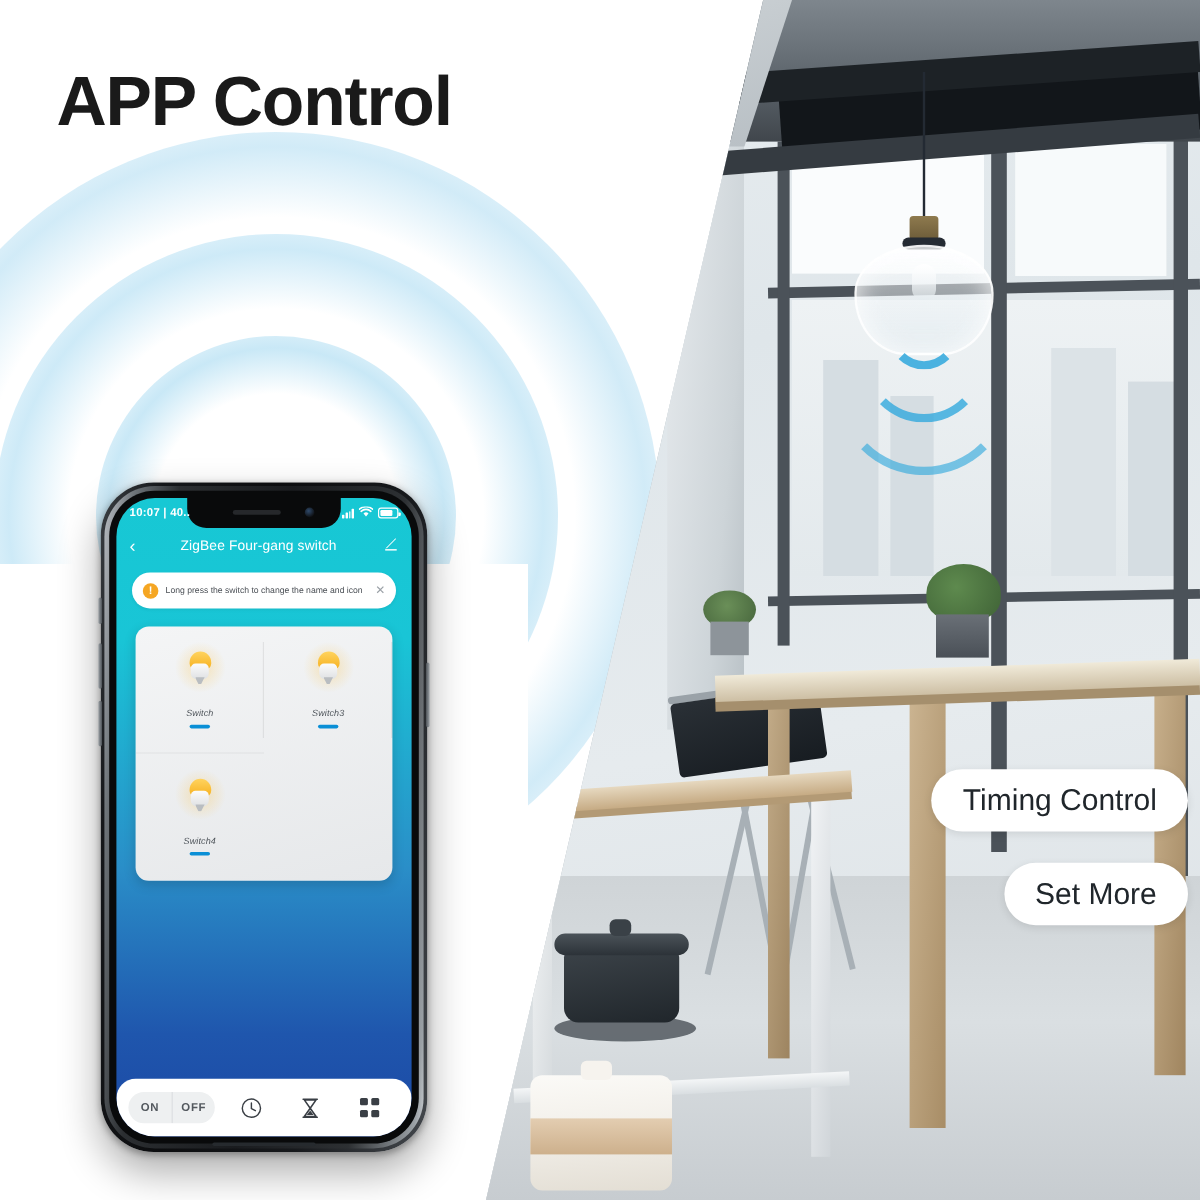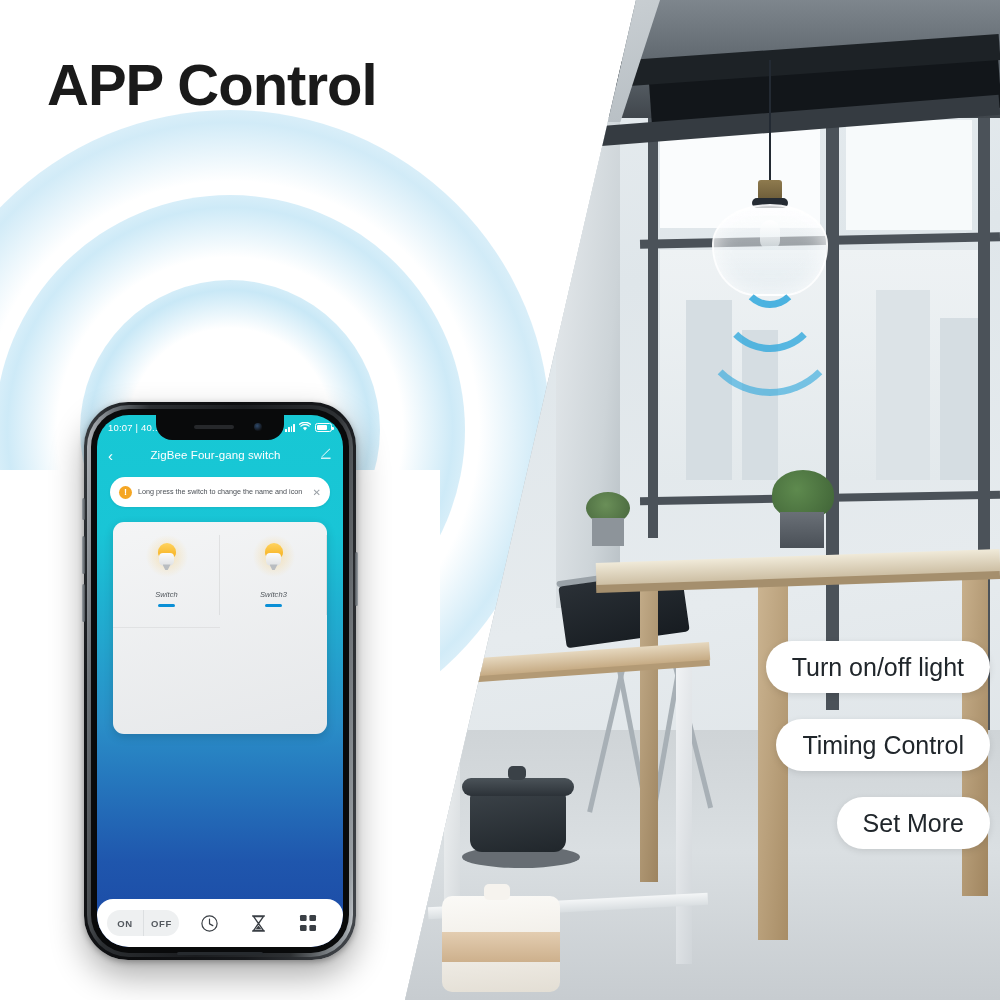--- a/index.html
+++ b/index.html
@@ -98,21 +98,21 @@
     background:radial-gradient(circle at 40% 35%,#2f4a6b,#101318 70%);
   }
 
   
   #statusbar{
     position:absolute; top:0; left:0; right:0; height:25px;
     display:flex; align-items:center; justify-content:space-between;
     padding:0 11px; z-index:6; color:#ffffff;
     font-size:9.5px; letter-spacing:.2px;
   }
-  #status-time{ font-weight:400; }
+  #status-time{ font-weight:700; }
   #status-icons{ display:flex; align-items:center; gap:4px; }
   .bars{ display:flex; align-items:flex-end; gap:1px; height:8px; }
   .bars i{ display:block; width:1.7px; background:#fff; border-radius:.5px; }
   .bars i:nth-child(1){height:3px;} .bars i:nth-child(2){height:4.5px;}
   .bars i:nth-child(3){height:6px;} .bars i:nth-child(4){height:8px;}
   #batt{
     width:17px; height:9px; border:1.2px solid #fff; border-radius:2.5px;
     position:relative; display:flex; align-items:center; padding:1px;
   }
   #batt::after{ content:""; position:absolute; right:-3px; top:2.5px;
@@ -606,20 +606,30 @@
         <div class="bulb">
           <div class="bulb-glow"></div>
             <div class="bulb-top"></div>
           <div class="bulb-body"></div>
             <div class="bulb-base"></div>
         </div>
         <div class="sw-label">Switch3</div>
         <div class="sw-bar"></div>
       </div>
 
+      <div class="switch-tile">
+        <div class="bulb">
+          <div class="bulb-glow"></div>
+            <div class="bulb-top"></div>
+          <div class="bulb-body"></div>
+            <div class="bulb-base"></div>
+        </div>
+        <div class="sw-label">Switch4</div>
+        <div class="sw-bar"></div>
+      </div>
 
     </div>
 
     <div id="toolbar">
       <div id="onoff">
         <div class="onoff-seg" id="onoff-on">ON</div>
         <div class="onoff-seg" id="onoff-off">OFF</div>
       </div>
       <div class="tb-icon">
         <svg width="19" height="19" viewBox="0 0 19 19">
@@ -642,16 +652,15 @@
           <rect x="10.4" y="11" width="6.6" height="6" rx="1.3" fill="#3a3f45"></rect>
         </svg>
       </div>
     </div>
 
   </div>
   <div id="home-indicator"></div>
 </div>
 
 <div id="pills">
-  <div class="pill">Turn on/off light</div>
   <div class="pill">Timing Control</div>
   <div class="pill">Set More</div>
 </div>
 
 </body></html>

